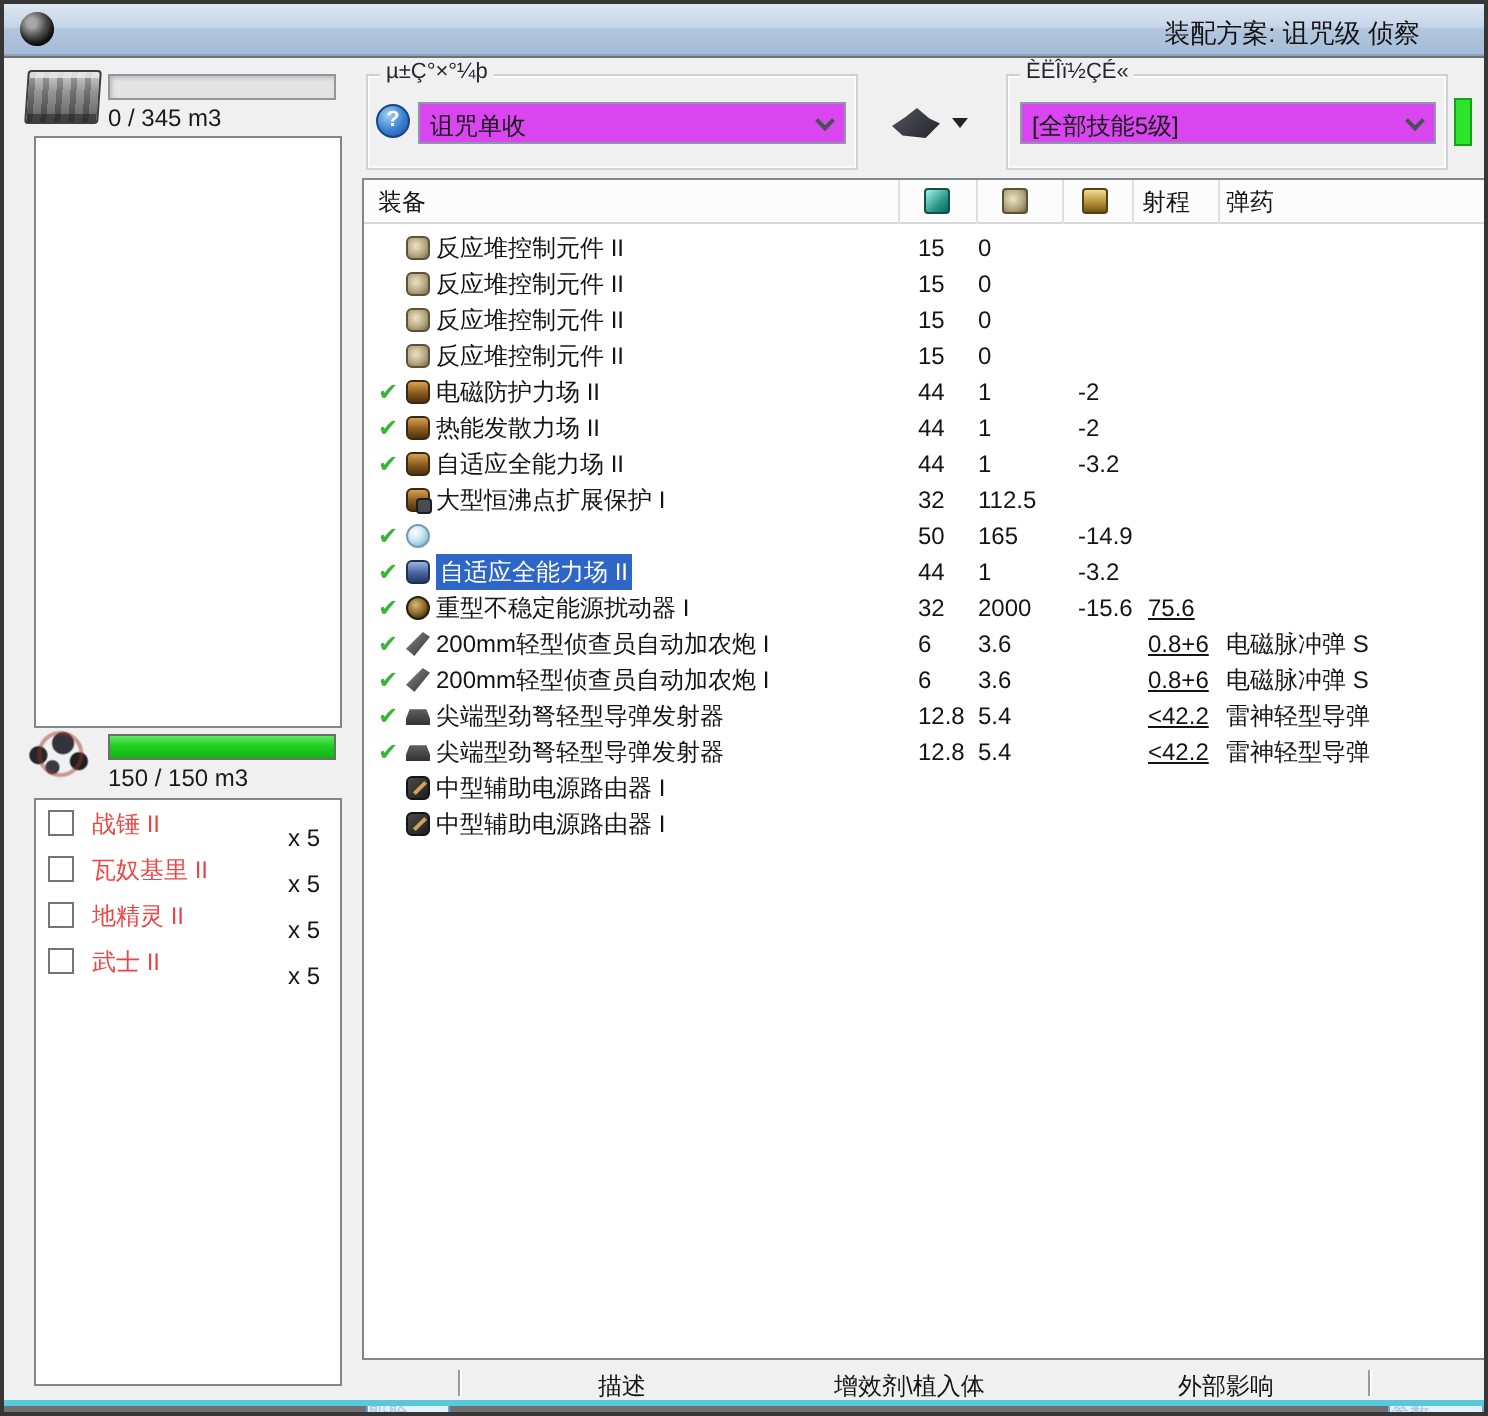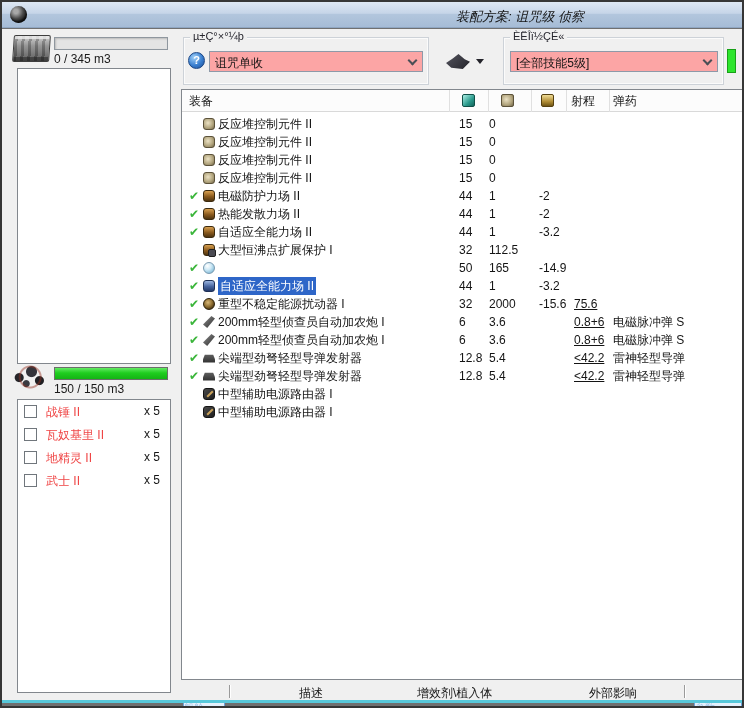--- a/index.html
+++ b/index.html
@@ -12,21 +12,21 @@
   .window{position:relative;width:744px;height:708px;background:#707070;border:2px solid #363636;overflow:hidden;}
   .abs{position:absolute;}
 
   
   .titlebar{left:0;top:0;width:740px;height:26px;
     background:linear-gradient(180deg,#dde7f3 0%,#c6d5e8 45%,#b2c6dd 50%,#a6bcd6 100%);
     border-bottom:1px solid #8fa6c2;}
   .winicon{left:8px;top:4px;width:17px;height:17px;border-radius:50%;
     background:radial-gradient(circle at 35% 32%,#a8a8a8 0 14%,#4a4a4a 45%,#131313 78%);
     box-shadow:inset -1px -2px 2px rgba(0,0,0,.6);}
-  .title{left:328px;top:6px;width:380px;text-align:center;font-size:13px;color:#141414;font-style:italic;}
+  .title{left:328px;top:6px;width:380px;text-align:right;font-size:13px;color:#141414;}
 
   
   .client{left:0px;top:27px;width:740px;height:671px;background:#f0f0f0;}
   .cyanline{left:0px;top:698px;width:740px;height:3px;background:var(--cyan_line);}
 
   
   .cargoicon{left:11px;top:6px;width:37px;height:27px;border:1px solid #3e3e3e;border-radius:2px;
     background:repeating-linear-gradient(90deg,rgba(0,0,0,.22) 0 3px,rgba(255,255,255,.06) 3px 7px),
       linear-gradient(180deg,#cfcfcf,#8f8f8f 40%,#565656);
     box-shadow:inset 0 3px 0 rgba(235,235,235,.8),inset 0 -4px 0 rgba(30,30,30,.5);transform:skewX(-4deg);}
@@ -42,31 +42,31 @@
       radial-gradient(circle at 30% 52%, #26262a 4px, transparent 5px),
       radial-gradient(circle at 58% 32%, #33333a 5px, transparent 6px),
       radial-gradient(circle at 76% 62%, #202024 4px, transparent 5px),
       radial-gradient(circle at 46% 72%, #3a3a40 3px, transparent 4px);}
   .dronebar{top:338px;background:linear-gradient(180deg,#63ea63,var(--drone_bar) 45%,#14b414);border:1px solid #6a6f6a;box-shadow:none;}
   .dronelabel{top:353px;}
   .dronebox{left:15px;top:370px;width:154px;height:294px;}
   .droneitem{position:relative;height:20px;margin:3px 4px 0 4px;}
   .dcheck{position:absolute;left:2px;top:2px;width:13px;height:13px;background:#fff;border:1px solid #70767c;}
   .dname{position:absolute;left:24px;top:1px;font-size:12px;color:#ef4444;}
-  .dqty{position:absolute;right:6px;top:1px;font-size:12px;color:#141414;margin-left:31px;}
+  .dqty{position:absolute;right:6px;top:9px;font-size:12px;color:#141414;margin-left:31px;}
 
   
   .groupbox{border:1px solid #cdd2d8;box-shadow:inset 0 0 0 1px #fbfbfb;}
   .gb-fit{left:181px;top:8px;width:246px;height:48px;}
   .gb-char{left:501px;top:8px;width:221px;height:48px;}
   .gblegend{position:absolute;top:-8px;left:6px;background:#f0f0f0;padding:0 3px;font-size:11px;color:#26262e;}
   .help{left:186px;top:23px;width:17px;height:17px;border-radius:50%;border:1px solid #1a4584;
     background:radial-gradient(circle at 35% 30%,#9fd0f8,#3a7fd0 55%,#1c4f96);
     color:#fff;font-weight:bold;font-size:11px;text-align:center;line-height:15px;}
-  .combo{background:#fca5a5;border:1px solid #8e99a8;height:21px;}
+  .combo{background:#d946ef;border:1px solid #8e99a8;height:21px;}
   .combo-fit{left:207px;top:22px;width:214px;}
   .combo-char{left:508px;top:22px;width:208px;padding-left:28px;}
   .comboval{position:absolute;left:5px;top:3px;font-size:12px;color:#141414;white-space:nowrap;}
   .chev{position:absolute;right:6px;top:5px;width:7px;height:7px;border-right:2px solid #4a4f56;border-bottom:2px solid #4a4f56;transform:rotate(45deg);}
   .shipbtn{left:444px;top:23px;width:40px;height:20px;}
   .shipglyph{position:absolute;left:0;top:2px;width:24px;height:15px;background:linear-gradient(135deg,#55555f,#23232a);
     clip-path:polygon(0 60%,28% 30%,52% 0,78% 35%,100% 52%,70% 100%,22% 92%);}
   .shiparrow{position:absolute;right:2px;top:7px;width:0;height:0;border-left:4px solid transparent;border-right:4px solid transparent;border-top:5px solid #23232a;}
   .charstatus{left:725px;top:20px;width:9px;height:24px;background:var(--char_status);border:1px solid #18a018;}
 

